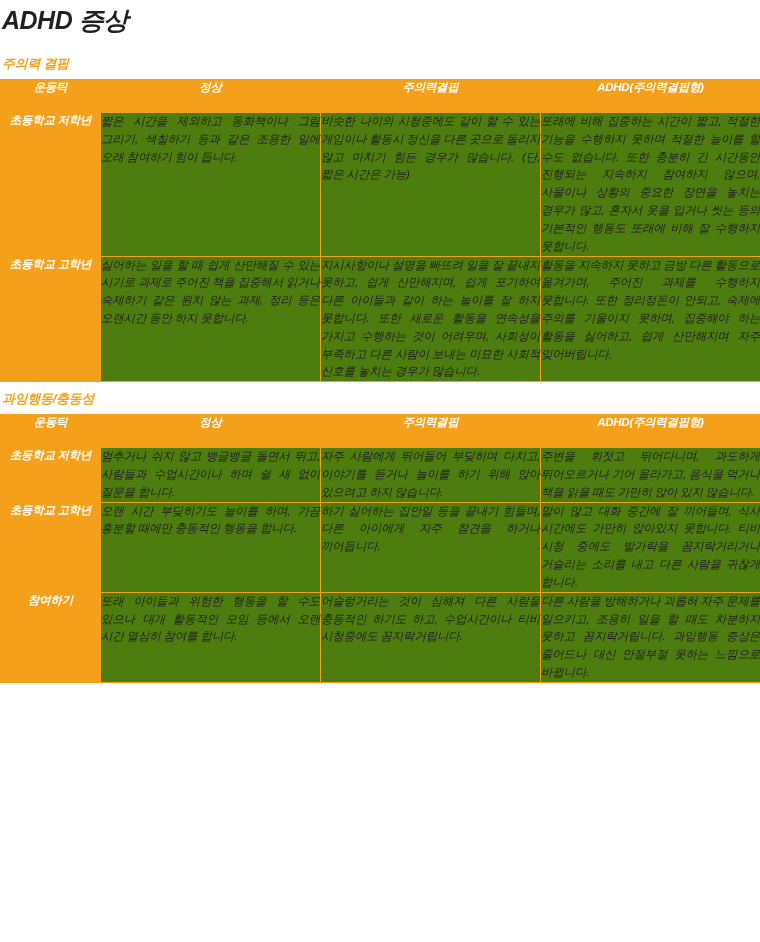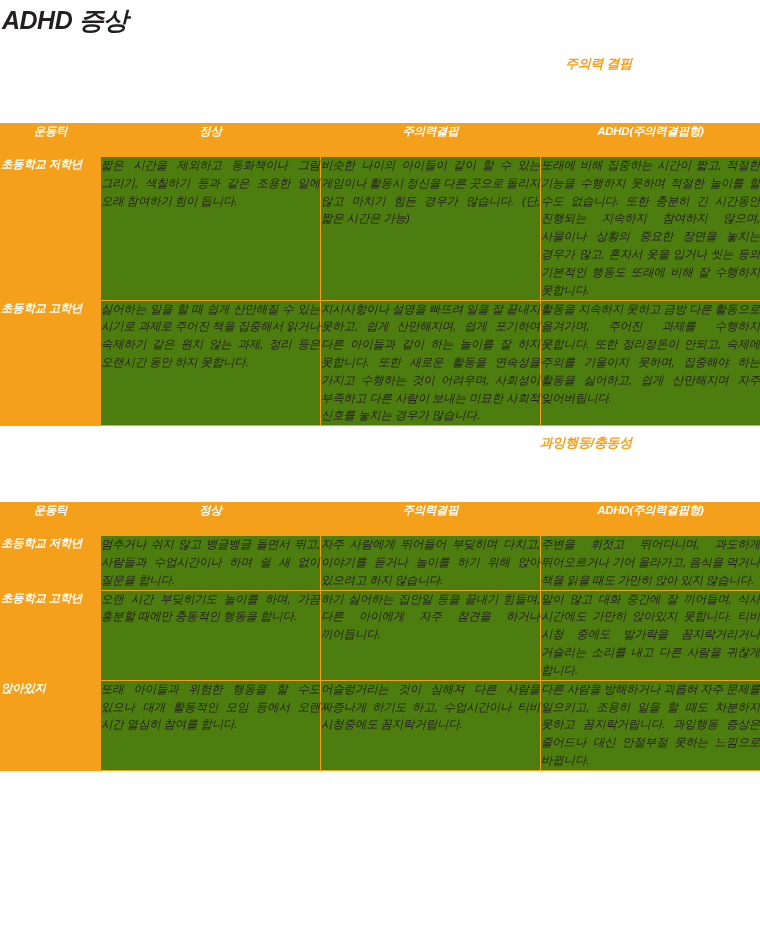--- a/index.html
+++ b/index.html
@@ -25,27 +25,25 @@
     color: #231f20;
     padding: 4px 0 10px 2px;
     letter-spacing: -0.5px;
   }
   .section-title {
     font-size: 13px;
     font-weight: bold;
     color: #f5a01a;
     padding: 8px 0 6px 2px;
     letter-spacing: -0.3px;
-    text-align: right;
   }
   table.grid {
     border-collapse: collapse;
     width: 760px;
     table-layout: fixed;
-    margin-top: 44px;
   }
   table.grid td, table.grid th {
     border: 1px solid #f5a01a;
     vertical-align: top;
     padding: 0;
   }
   th.hdr {
     background: #f5a01a;
     color: #ffffff;
     font-size: 11.5px;
@@ -54,20 +52,21 @@
     height: 32px;
     vertical-align: middle;
     letter-spacing: -0.3px;
     border: 1px solid #f5a01a;
   }
   td.rowlabel {
     background: #f5a01a;
     color: #ffffff;
     font-size: 11.5px;
     font-weight: bold;
+    text-align: center;
     vertical-align: middle;
     letter-spacing: -0.3px;
   }
   td.cell {
     background: #4d7c0f;
     color: #231f20;
     font-size: 11.5px;
     line-height: 1.55;
     padding: 12px 11px 12px 11px;
     text-align: justify;
@@ -102,21 +101,21 @@
         <th class="hdr">운동틱</th>
         <th class="hdr">정상</th>
         <th class="hdr">주의력결핍</th>
         <th class="hdr">ADHD(주의력결핍형)</th>
       </tr>
     </thead>
     <tbody>
       <tr>
         <td class="rowlabel">초등학교 저학년</td>
         <td class="cell">짧은 시간을 제외하고 동화책이나 그림 그리기, 색칠하기 등과 같은 조용한 일에 오래 참여하기 힘이 듭니다.</td>
-        <td class="cell">비슷한 나이의 아이들이 같이 할 수 있는 게임이나 활동시 정신을 다른 곳으로 돌리지 않고 마치기 힘든 경우가 많습니다. (단, 짧은 시간은 가능)</td>
+        <td class="cell">비슷한 나이의 시청중에도 같이 할 수 있는 게임이나 활동시 정신을 다른 곳으로 돌리지 않고 마치기 힘든 경우가 많습니다. (단, 짧은 시간은 가능)</td>
         <td class="cell">또래에 비해 집중하는 시간이 짧고, 적절한 기능을 수행하지 못하며 적절한 놀이를 할 수도 없습니다. 또한 충분히 긴 시간동안 진행되는 지속하지 참여하지 않으며, 사물이나 상황의 중요한 장면을 놓치는 경우가 많고, 혼자서 옷을 입거나 씻는 등의 기본적인 행동도 또래에 비해 잘 수행하지 못합니다.</td>
       </tr>
       <tr>
         <td class="rowlabel">초등학교 고학년</td>
         <td class="cell">싫어하는 일을 할 때 쉽게 산만해질 수 있는 시기로 과제로 주어진 책을 집중해서 읽거나 숙제하기 같은 원치 않는 과제, 정리 등은 오랜시간 동안 하지 못합니다.</td>
         <td class="cell">지시사항이나 설명을 빠뜨려 일을 잘 끝내지 못하고, 쉽게 산만해지며, 쉽게 포기하여 다른 아이들과 같이 하는 놀이를 잘 하지 못합니다. 또한 새로운 활동을 연속성을 가지고 수행하는 것이 어려우며, 사회성이 부족하고 다른 사람이 보내는 미묘한 사회적 신호를 놓치는 경우가 많습니다.</td>
         <td class="cell">활동을 지속하지 못하고 금방 다른 활동으로 옮겨가며, 주어진 과제를 수행하지 못합니다. 또한 정리정돈이 안되고, 숙제에 주의를 기울이지 못하며, 집중해야 하는 활동을 싫어하고, 쉽게 산만해지며 자주 잊어버립니다.</td>
       </tr>
     </tbody>
   </table>
@@ -145,21 +144,21 @@
         <td class="cell">자주 사람에게 뛰어들어 부딪히며 다치고, 이야기를 듣거나 놀이를 하기 위해 앉아 있으려고 하지 않습니다.</td>
         <td class="cell">주변을 휘젓고 뛰어다니며, 과도하게 뛰어오르거나 기어 올라가고, 음식을 먹거나 책을 읽을 때도 가만히 앉아 있지 않습니다.</td>
       </tr>
       <tr>
         <td class="rowlabel">초등학교 고학년</td>
         <td class="cell">오랜 시간 부딪히기도 놀이를 하며, 가끔 흥분할 때에만 충동적인 행동을 합니다.</td>
         <td class="cell">하기 싫어하는 집안일 등을 끝내기 힘들며, 다른 아이에게 자주 참견을 하거나 끼어듭니다.</td>
         <td class="cell">말이 많고 대화 중간에 잘 끼어들며, 식사 시간에도 가만히 앉아있지 못합니다. 티비 시청 중에도 발가락을 꼼지락거리거나 거슬리는 소리를 내고 다른 사람을 귀찮게 합니다.</td>
       </tr>
       <tr>
-        <td class="rowlabel">앉아있지</td>
+        <td class="rowlabel">참여하기</td>
         <td class="cell">또래 아이들과 위험한 행동을 할 수도 있으나 대개 활동적인 모임 등에서 오랜 시간 열심히 참여를 합니다.</td>
-        <td class="cell">어슬렁거리는 것이 심해져 다른 사람을 짜증나게 하기도 하고, 수업시간이나 티비 시청중에도 꼼지락거립니다.</td>
+        <td class="cell">어슬렁거리는 것이 심해져 다른 사람을 충동적인 하기도 하고, 수업시간이나 티비 시청중에도 꼼지락거립니다.</td>
         <td class="cell">다른 사람을 방해하거나 괴롭혀 자주 문제를 일으키고, 조용히 일을 할 때도 차분하지 못하고 꼼지락거립니다. 과잉행동 증상은 줄어드나 대신 안절부절 못하는 느낌으로 바뀝니다.</td>
       </tr>
     </tbody>
   </table>
 
 </div>
 
 </body></html>

